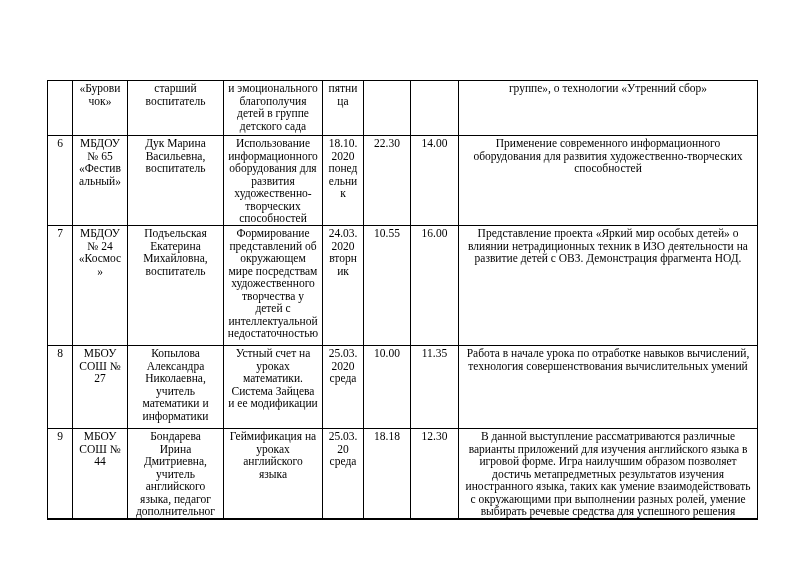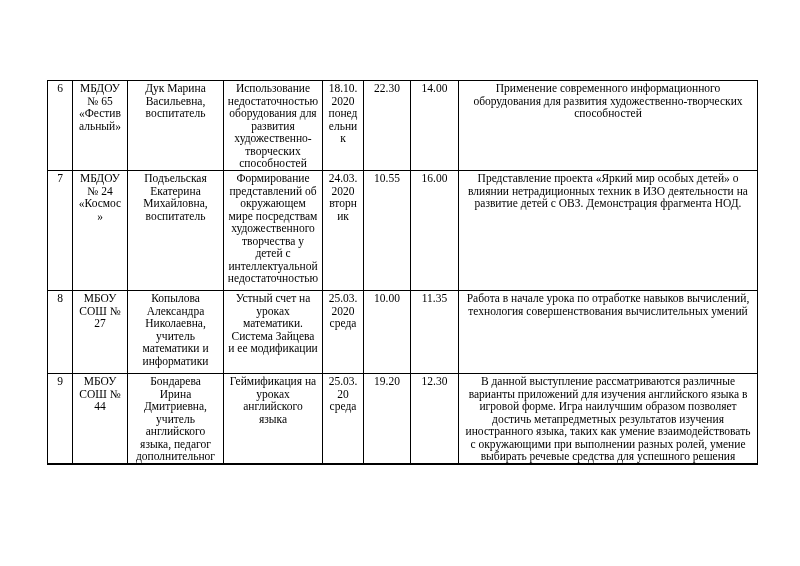--- a/index.html
+++ b/index.html
@@ -57,31 +57,47 @@
       <col class="c-num">
         <col class="c-inst">
         <col class="c-teacher">
         <col class="c-topic">
       <col class="c-date">
         <col class="c-t1">
         <col class="c-t2">
         <col class="c-desc">
     </colgroup>
     <tbody>
+      <tr class="r-cont">
+        <td></td>
+        <td>«Бурови
+чок»</td>
+        <td>старший
+воспитатель</td>
+        <td>и эмоционального
+благополучия
+детей в группе
+детского сада</td>
+        <td>пятни
+ца</td>
+        <td></td>
+        <td></td>
+        <td>группе», о технологии «Утренний сбор»</td>
+      </tr>
       <tr class="r-6">
         <td>6</td>
         <td>МБДОУ
 № 65
 «Фестив
 альный»</td>
         <td>Дук Марина
 Васильевна,
 воспитатель</td>
         <td>Использование
-недостаточностью
+информационного
 оборудования для
 развития
 художественно-
 творческих
 способностей</td>
         <td>18.10.
 2020
 понед
 ельни
 к</td>
@@ -156,21 +172,21 @@
 английского
 языка, педагог
 дополнительног</td>
         <td>Геймификация на
 уроках
 английского
 языка</td>
         <td>25.03.
 20
 среда</td>
-        <td>19.20</td>
+        <td>18.18</td>
         <td>12.30</td>
         <td>В данной выступление рассматриваются различные
 варианты приложений для изучения английского языка в
 игровой форме. Игра наилучшим образом позволяет
 достичь метапредметных результатов изучения
 иностранного языка, таких как умение взаимодействовать
 с окружающими при выполнении разных ролей, умение
 выбирать речевые средства для успешного решения</td>
       </tr>
     </tbody>

